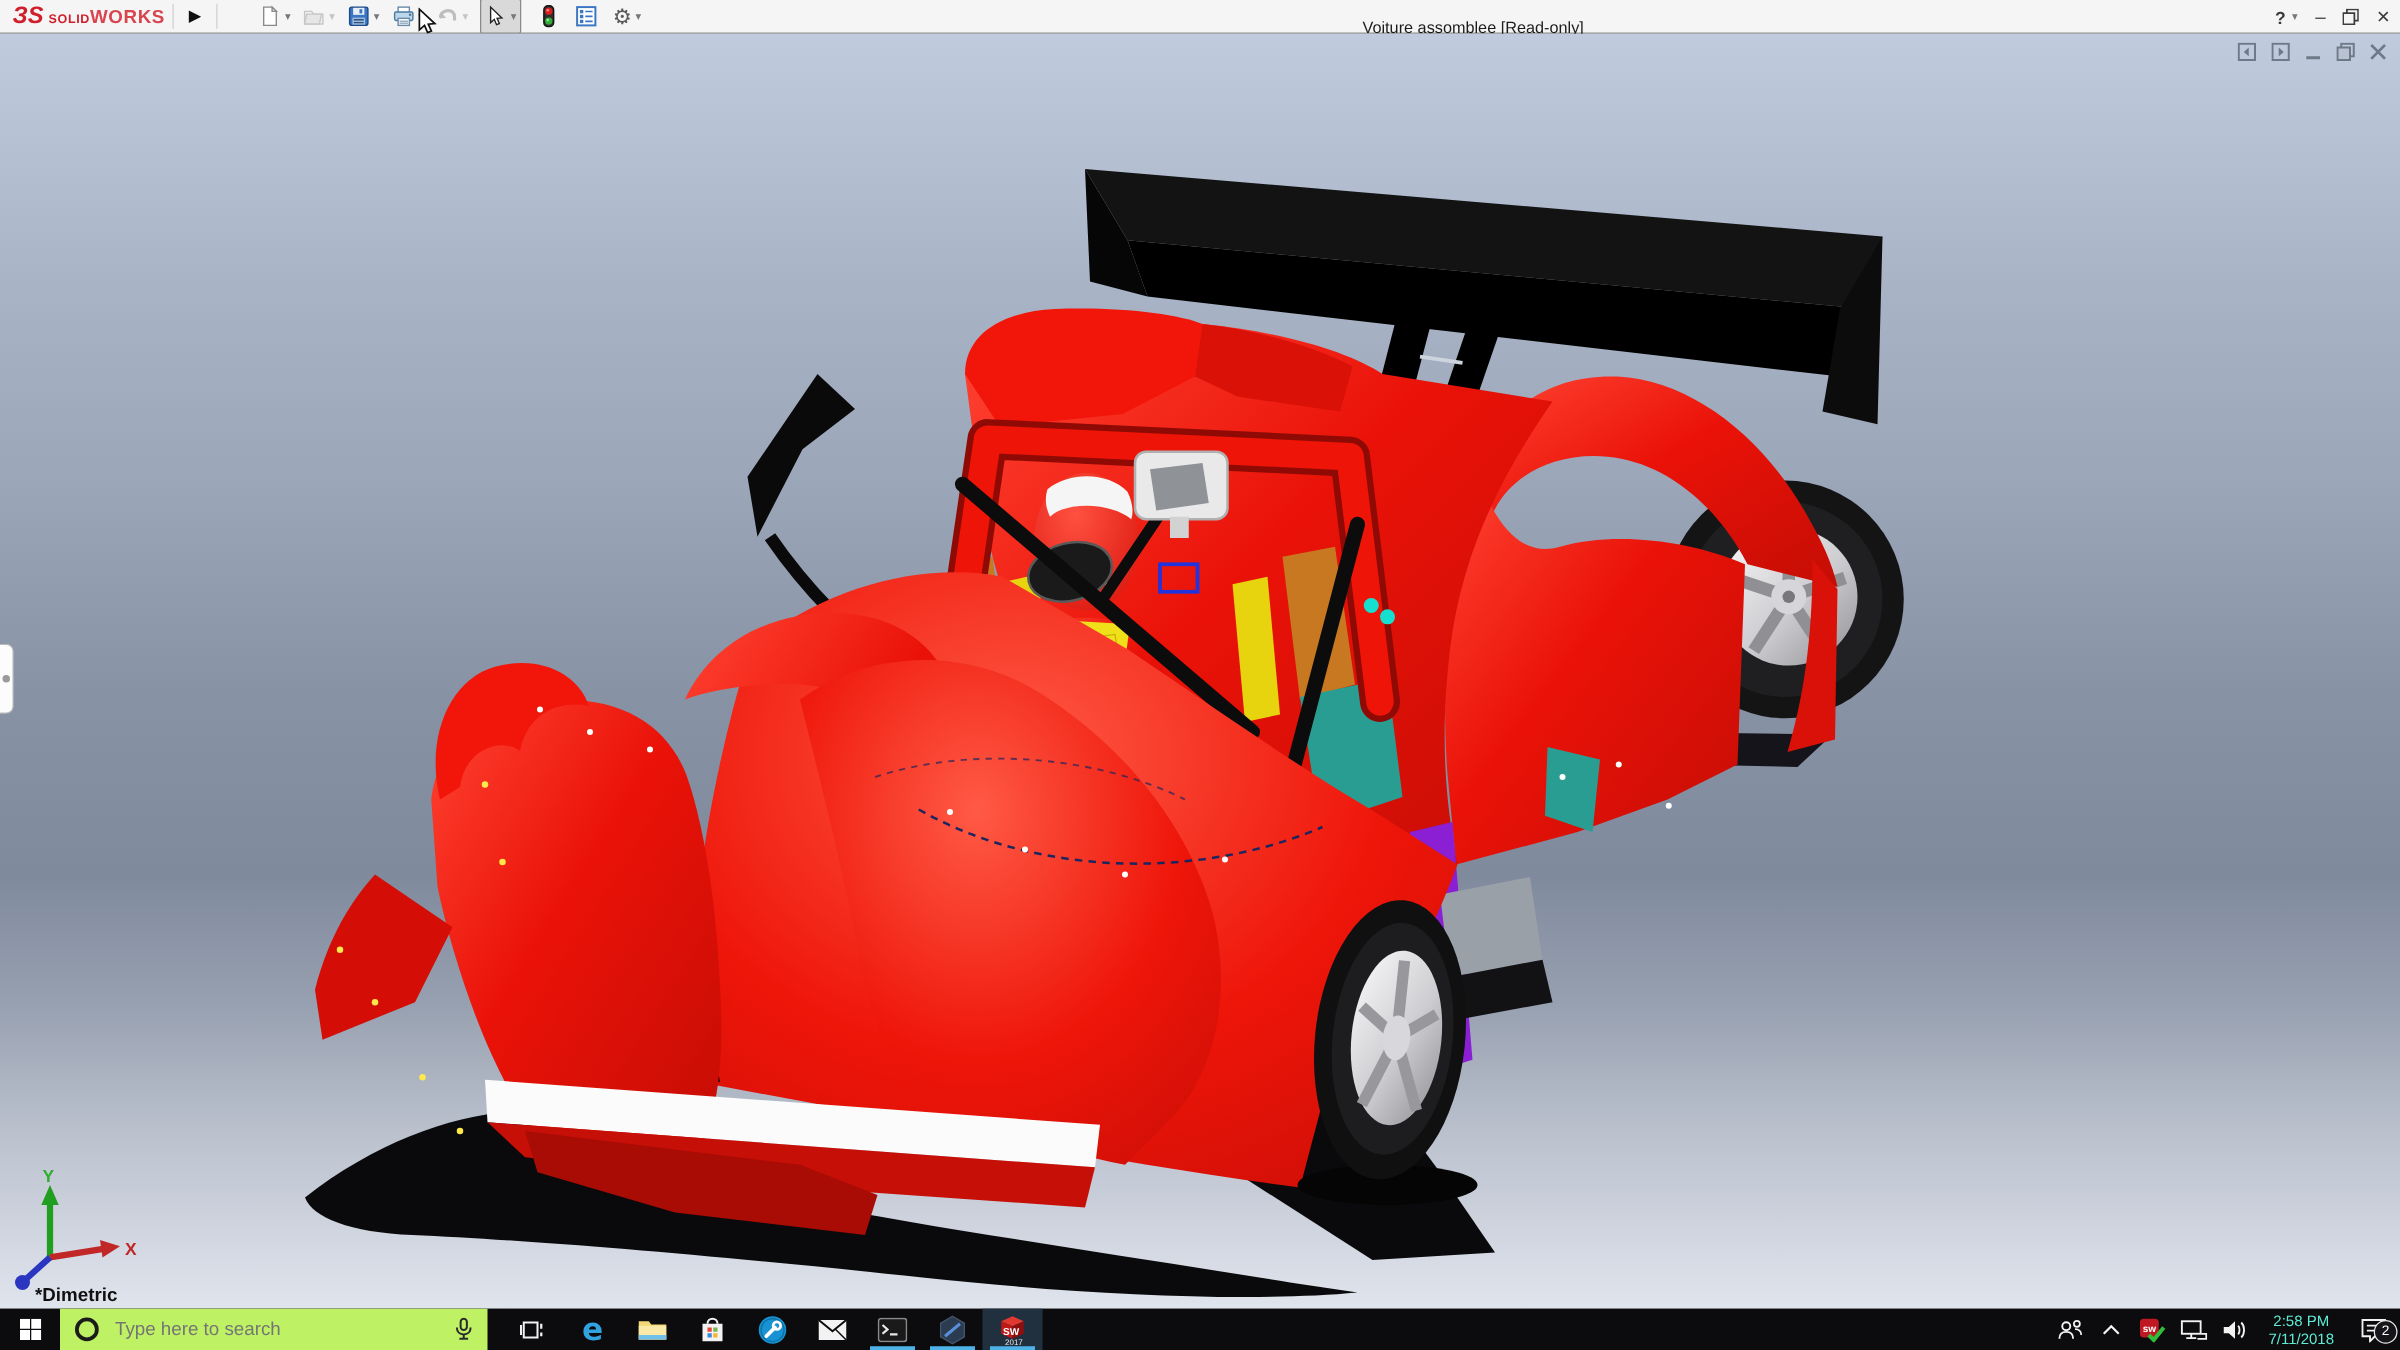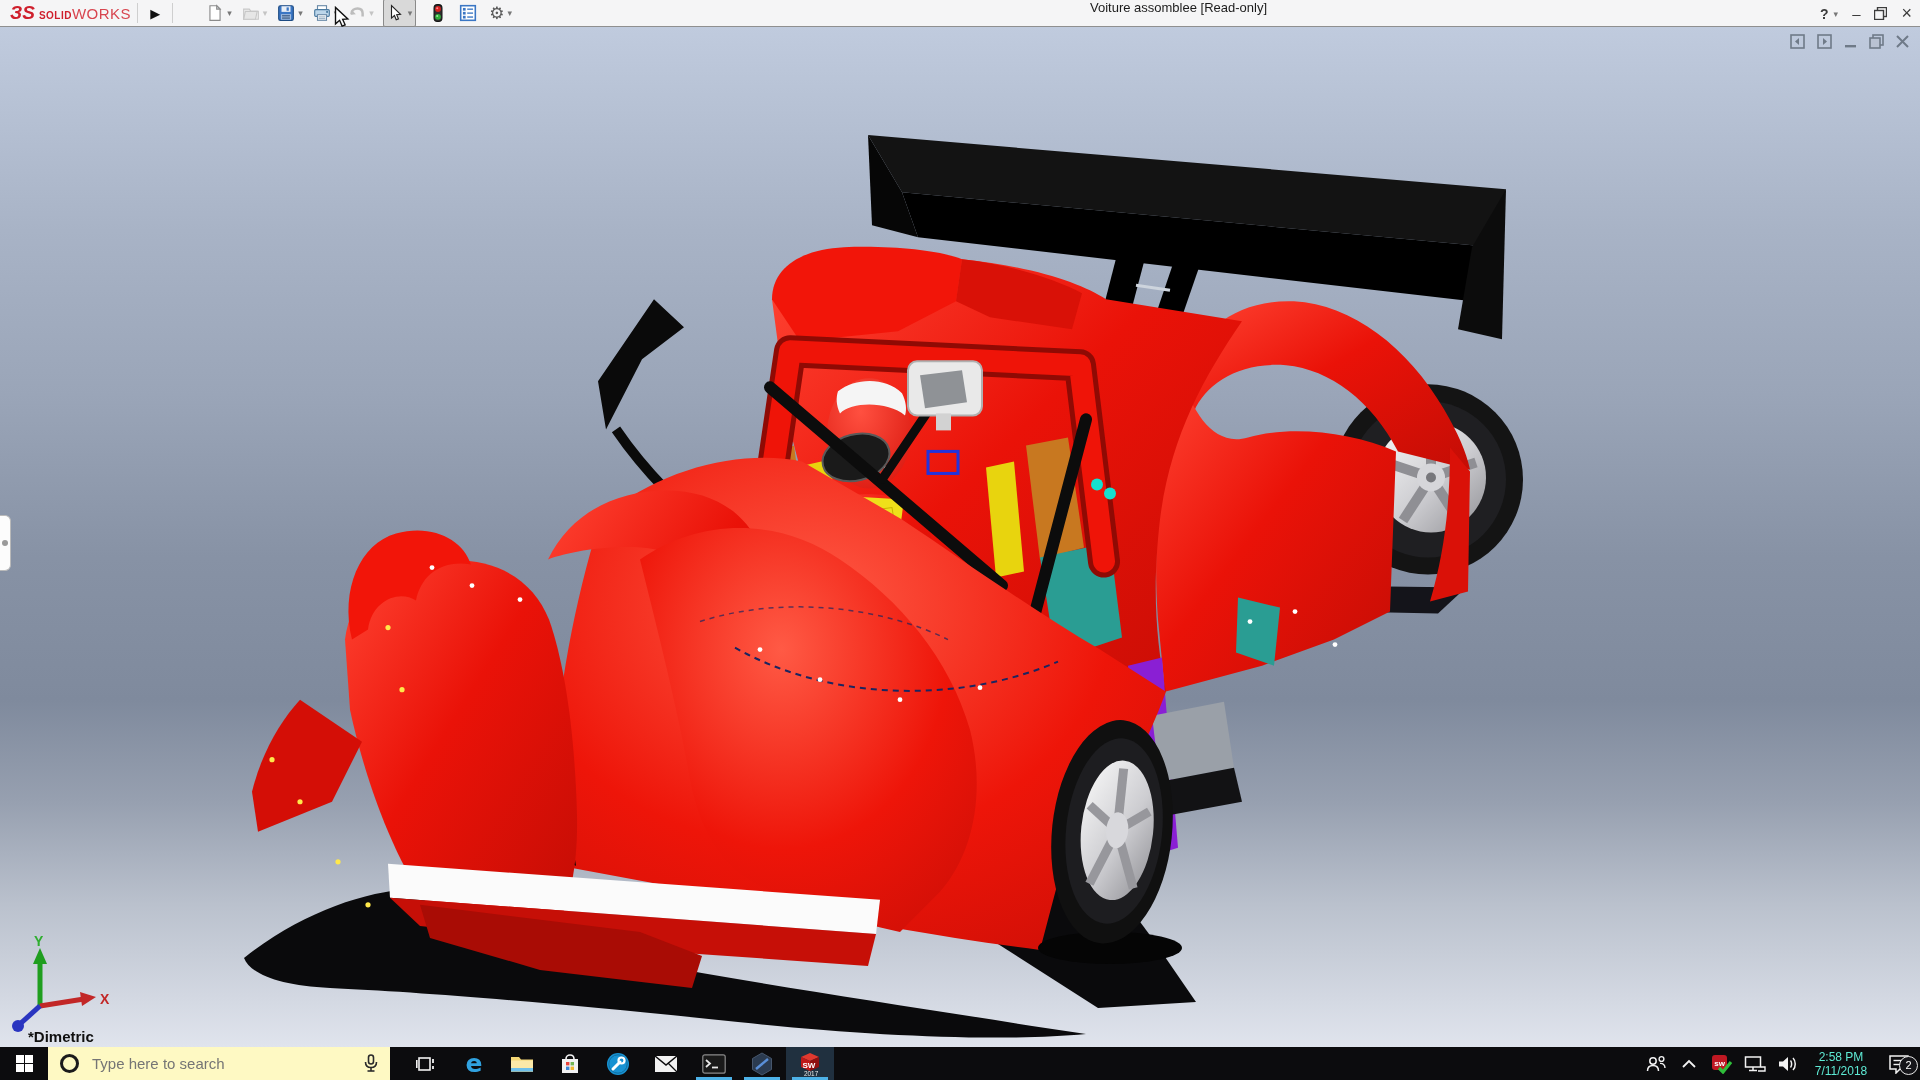--- a/index.html
+++ b/index.html
@@ -2,48 +2,48 @@
 <html><head>
 <meta charset="utf-8">
 <style>
   html,body{margin:0;padding:0;width:1920px;height:1080px;overflow:hidden;
     font-family:"Liberation Sans","DejaVu Sans",sans-serif;background:#000;}
   .titlebar{position:absolute;top:0;left:0;width:1920px;height:27px;background:#f5f5f6;
     border-bottom:1px solid #8f8f8f;box-sizing:border-box;display:flex;align-items:center;}
   .brand{display:flex;align-items:baseline;margin-left:10px;color:#cf1f2c;white-space:nowrap;}
   .brand .glyph{font-style:italic;font-weight:bold;font-size:19px;margin-right:4px;}
   .brand .bold{font-weight:bold;font-size:10px;letter-spacing:.5px;}
-  .brand .light{font-weight:normal;font-size:15px;letter-spacing:.5px;color:#d8454f;}
+  .brand .light{font-weight:bold;font-size:15px;letter-spacing:.5px;color:#d8454f;}
   .vsep{width:1px;height:20px;background:#cfcfcf;margin:0 6px;}
   .flyout{font-size:13px;color:#111;padding:0 6px;cursor:default;}
   .tbtn{display:flex;align-items:center;height:24px;padding:0 1px;margin-left:8px;}
   .tbtn svg{display:block;}
   .drop{font-size:9px;color:#777;margin-left:3px;}
   .drop.dis{color:#c4c4c4;}
   .pressed{background:#d9d9d9;border:1px solid #8a8a8a;border-radius:2px;padding:1px 3px;}
-  .wintitle{position:absolute;left:1090px;top:0;font-size:13px;color:#1c1c1c;}
+  .wintitle{position:absolute;left:1090px;top:14px;font-size:13px;color:#1c1c1c;}
   .winctrls{position:absolute;right:8px;top:0;height:27px;display:flex;align-items:center;gap:14px;
     color:#3c3c3c;font-size:15px;}
   .winctrls .q{font-size:14px;font-weight:bold;}
   .winctrls .dd{font-size:9px;color:#777;margin-left:-9px;}
   .viewport{position:absolute;top:27px;left:0;width:1920px;height:1020px;
     background:linear-gradient(180deg,#c0cbde 0%,#a8b3c6 20%,#9aa5b8 36%,#8792a5 52%,
       #7f8a9d 66%,#97a0b0 76%,#bac1cd 86%,#e0e4ed 100%);}
   .viewport>svg.scene{position:absolute;top:0;left:0;width:100%;height:100%;}
   .docctrls{position:absolute;top:7px;right:10px;display:flex;gap:11px;}
   .docctrls svg{display:block;}
   .panetab{position:absolute;left:0;top:488px;width:11px;height:56px;background:#fcfcfc;
     border:1px solid #b9b9b9;border-left:none;border-radius:0 6px 6px 0;box-sizing:border-box;}
   .panetab .dot{position:absolute;left:2px;top:24px;width:6px;height:6px;border-radius:50%;
     background:#9a9a9a;}
   .orientlabel{position:absolute;left:28px;bottom:2px;font-size:15px;font-weight:bold;color:#101010;}
   .taskbar{position:absolute;bottom:0;left:0;width:1920px;height:33px;background:#0c0c0e;
     display:flex;align-items:stretch;}
   .startbtn{width:48px;display:flex;align-items:center;justify-content:center;}
-  .searchbox{position:relative;width:342px;background:#fef9c3;display:flex;align-items:center;}
+  .searchbox{position:relative;width:342px;background:#bef264;display:flex;align-items:center;}
   .searchbox input{border:none;outline:none;background:transparent;width:100%;height:100%;
     padding:0 34px 0 44px;font-size:15px;color:#3a3a3a;font-family:"Liberation Sans",sans-serif;}
   .cortana{position:absolute;left:12px;top:7px;width:19px;height:19px;border:3px solid #1b1b1b;
     border-radius:50%;box-sizing:border-box;}
   .micwrap{position:absolute;right:10px;top:7px;}
   .apps{display:flex;margin-left:12px;}
   .appslot{width:48px;display:flex;align-items:center;justify-content:center;position:relative;}
   .appslot.running::after{content:"";position:absolute;left:6px;right:6px;bottom:0;height:3px;
     background:#4db2e8;}
   .appslot.active{background:#20303f;}

